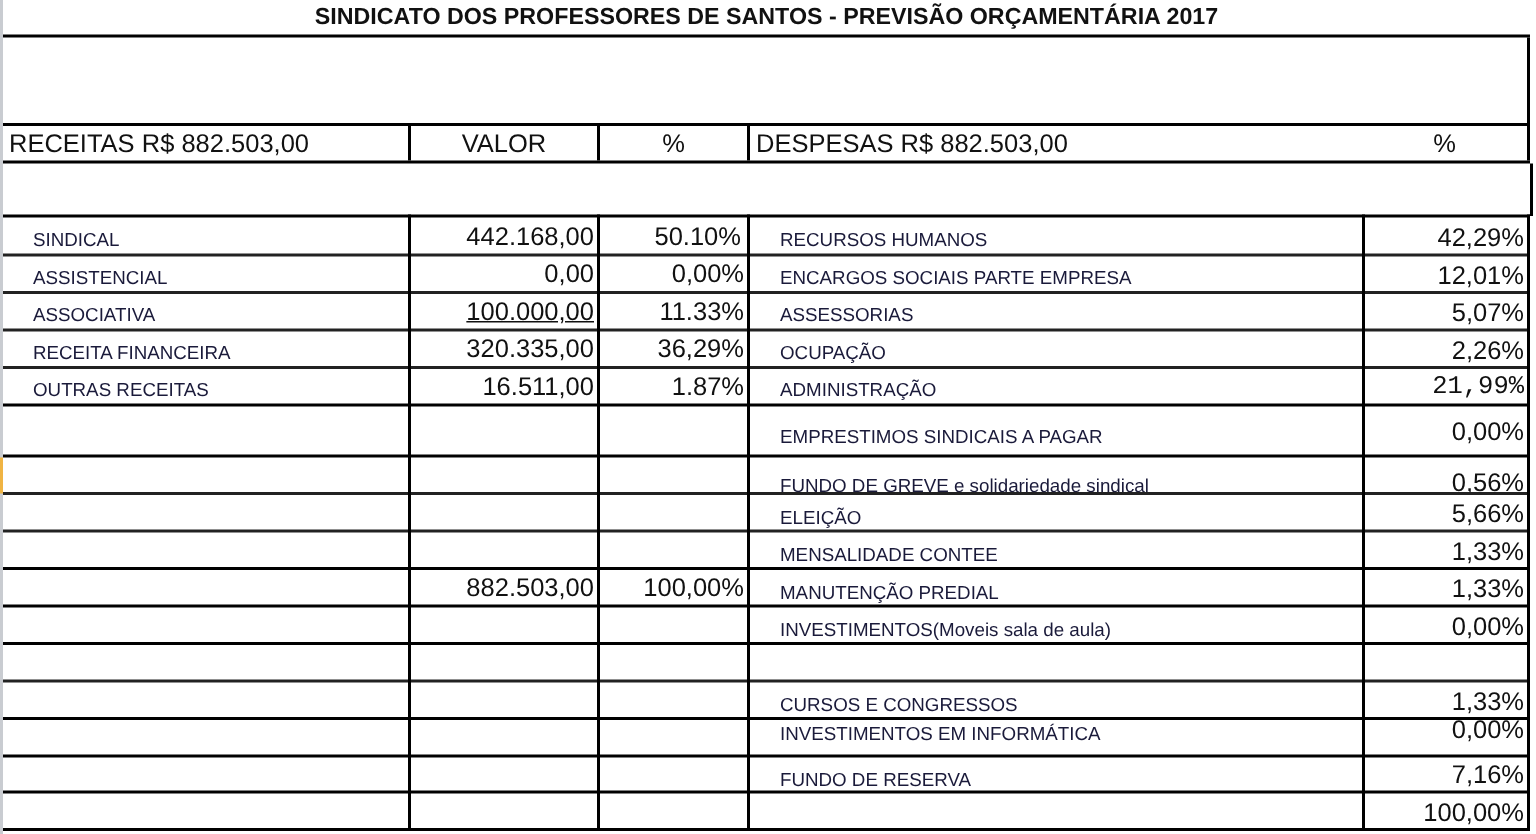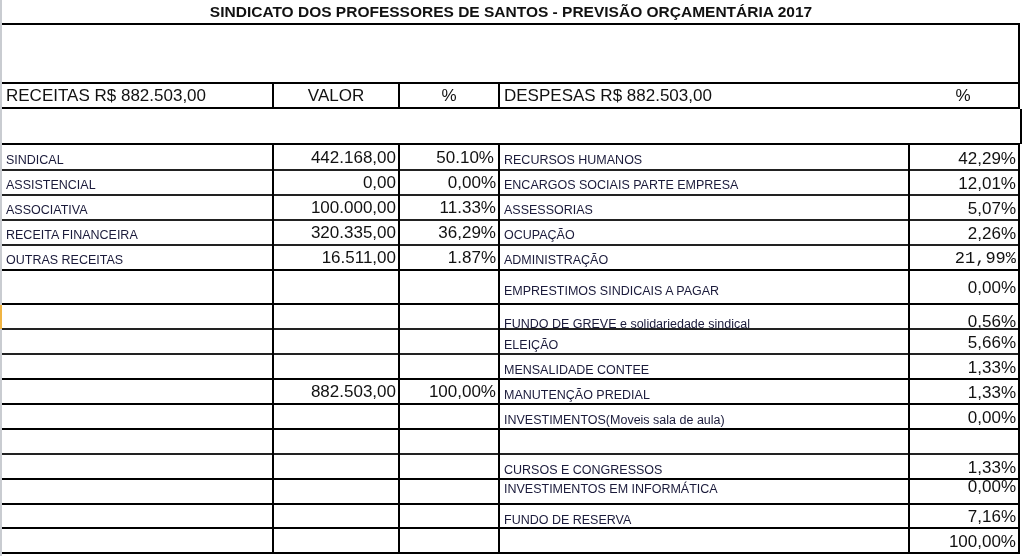--- a/index.html
+++ b/index.html
@@ -9,21 +9,21 @@
   .gutter-mark { position:absolute; left:0; top:305px; width:2px; height:24px; background:#f0b443; }
   .sheet { position:absolute; left:2px; top:0; width:1018px; }
   .title { position:absolute; left:0; top:0; width:1018px; height:23px; text-align:center;
            font-weight:bold; font-size:15.5px; line-height:24px; color:#111; border-bottom:2px solid #000; }
   .blank-top { position:absolute; left:0; top:25px; width:1016px; height:57px; border-right:2px solid #000; }
   .row { position:absolute; left:0; width:1018px; }
   .cell { position:absolute; top:0; box-sizing:border-box; white-space:nowrap; overflow:hidden; }
   .hdr .cell { font-size:17px; line-height:23px; color:#111; }
   .hdr { border-top:2px solid #000; border-bottom:2px solid #000; height:23px; }
   .mid-blank { border-right:2px solid #000; }
-  .lbl { font-size:12.5px; color:#1a1a3a; padding-left:4px; }
+  .lbl { font-size:12.5px; color:#1a1a3a; padding-left:20px; }
   .num { font-size:17px; color:#111; text-align:right; padding-right:2px; }
   .pct-small { font-size:17px; color:#111; text-align:right; padding-right:2px; }
   .vline { position:absolute; top:0; width:2px; background:#000; }
   .hline { position:absolute; left:0; height:2px; background:#000; }
 </style>
 </head>
 <body>
 
 <div class="gutter"></div>
 <div class="gutter-mark"></div>
@@ -54,21 +54,21 @@
       <div class="row" style="top:170px;height:25px;">
         <div class="cell lbl" style="left:0;width:270px;height:25px;line-height:31px;">ASSISTENCIAL</div>
             <div class="cell num" style="left:272px;width:124px;height:25px;line-height:25px;">0,00</div>
             <div class="cell pct-small" style="left:398px;width:98px;height:25px;line-height:25px;">0,00%</div>
         <div class="cell lbl" style="left:498px;width:406px;height:25px;line-height:31px;">ENCARGOS SOCIAIS PARTE EMPRESA</div>
            <div class="cell pct-small" style="left:908px;width:108px;height:25px;line-height:27px;padding-left:12px;">12,01%</div>
       </div>
       <div class="hline" style="top:194px;width:1018px;background:#222;"></div>
       <div class="row" style="top:195px;height:25px;">
         <div class="cell lbl" style="left:0;width:270px;height:25px;line-height:31px;">ASSOCIATIVA</div>
-            <div class="cell num" style="left:272px;width:124px;height:36px;line-height:25px;">100.000,00</div>
+            <div class="cell num" style="left:272px;width:124px;height:36px;line-height:25px;text-decoration:underline;">100.000,00</div>
             <div class="cell pct-small" style="left:398px;width:98px;height:25px;line-height:25px;">11.33%</div>
         <div class="cell lbl" style="left:498px;width:406px;height:25px;line-height:31px;">ASSESSORIAS</div>
            <div class="cell pct-small" style="left:908px;width:108px;height:25px;line-height:27px;">5,07%</div>
       </div>
       <div class="hline" style="top:219px;width:1018px;background:#222;"></div>
       <div class="row" style="top:220px;height:25px;">
         <div class="cell lbl" style="left:0;width:270px;height:25px;line-height:31px;">RECEITA FINANCEIRA</div>
             <div class="cell num" style="left:272px;width:124px;height:25px;line-height:25px;">320.335,00</div>
             <div class="cell pct-small" style="left:398px;width:98px;height:25px;line-height:25px;">36,29%</div>
         <div class="cell lbl" style="left:498px;width:406px;height:25px;line-height:31px;">OCUPAÇÃO</div>

